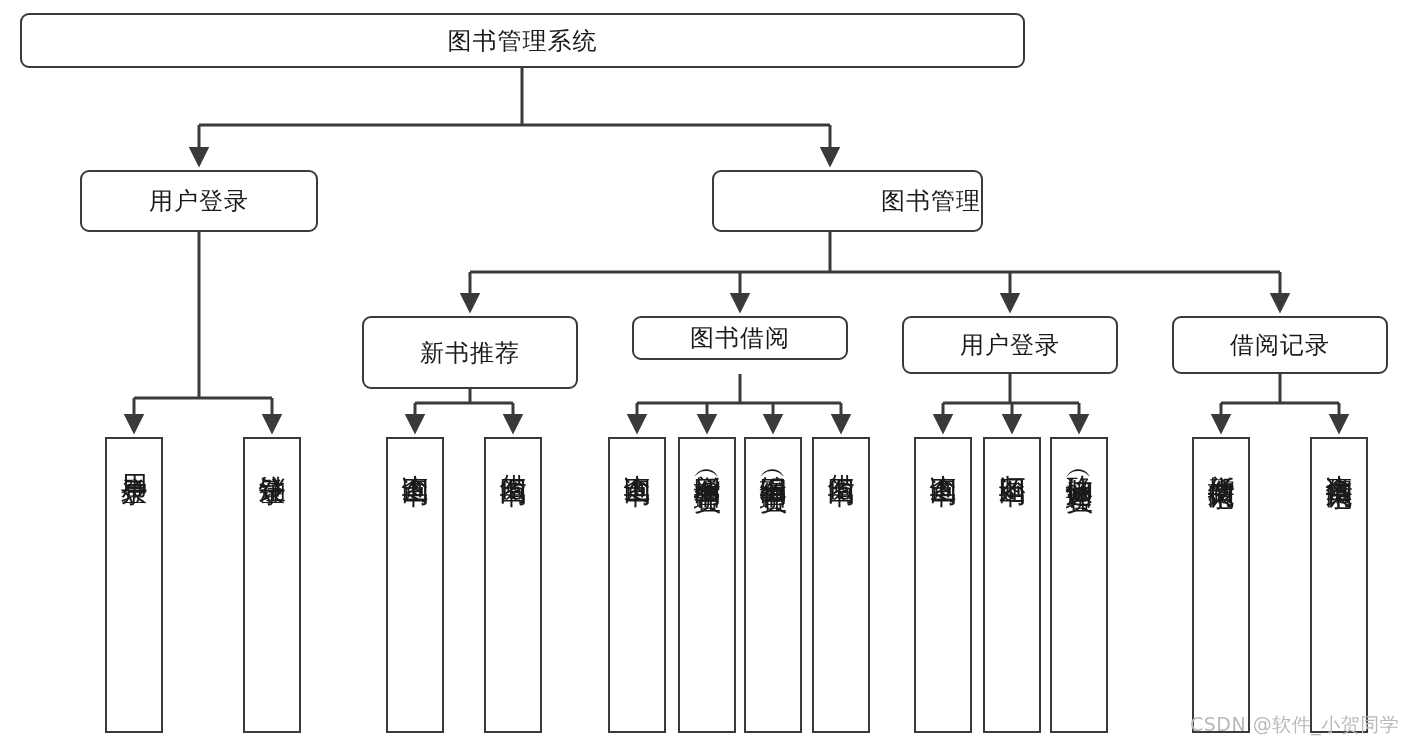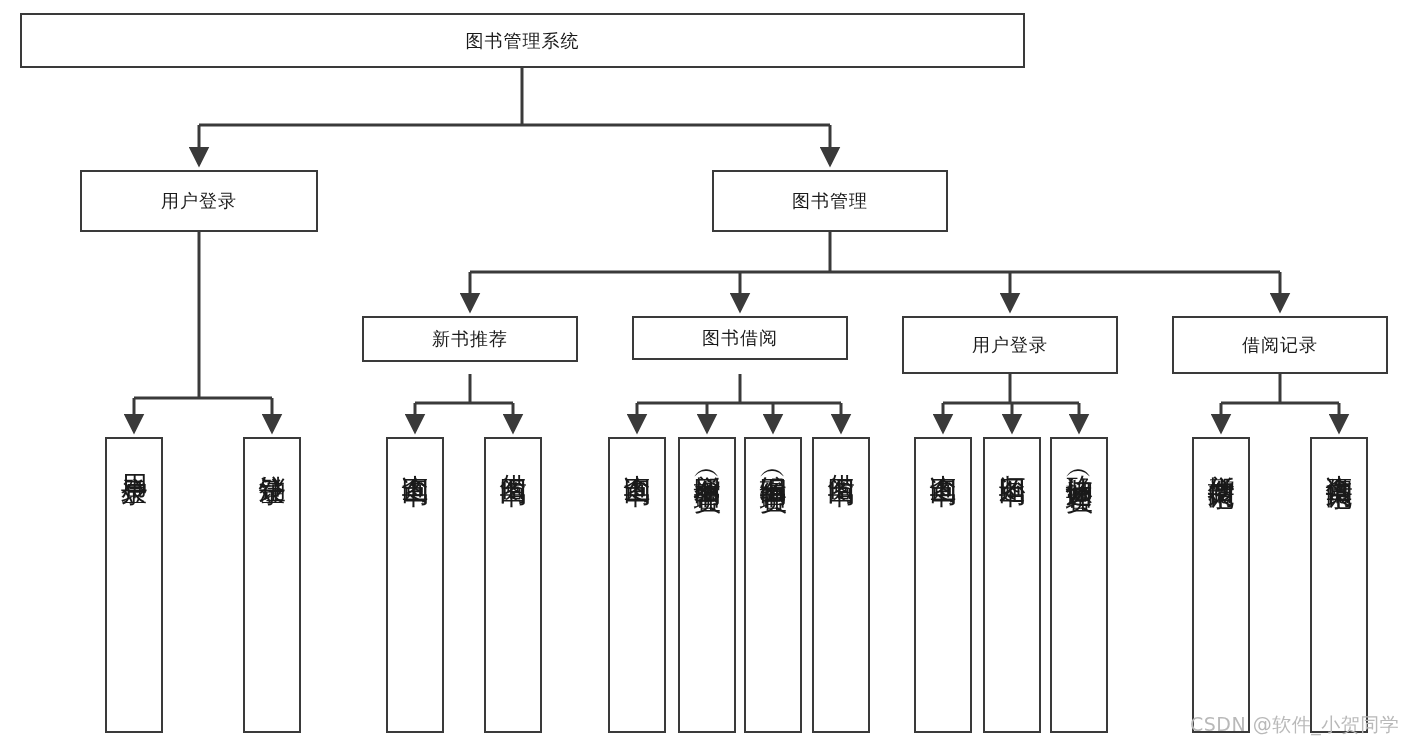--- a/index.html
+++ b/index.html
@@ -28,22 +28,23 @@
     position: absolute;
     box-sizing: border-box;
     border: 2px solid #3a3a3a;
     background: #ffffff;
     display: flex;
     align-items: center;
     justify-content: center;
     color: #1a1a1a;
   }
   .node-box.horiz {
-    font-size: 18px;
+    font-size: 24px;
     letter-spacing: 1px;
+    border-radius: 9px;
   }
   .node-box.vert {
     align-items: flex-start;
     justify-content: center;
     padding-top: 14px;
   }
   .vert-text {
     writing-mode: vertical-rl;
     text-orientation: upright;
     font-size: 27px;
@@ -128,25 +129,25 @@
     </g>
   </svg>
 
   <div class="node-box horiz" style="left:20px; top:13px; width:1005px; height:55px;">
     <span>图书管理系统</span>
   </div>
 
   <div class="node-box horiz" style="left:80px; top:170px; width:238px; height:62px;">
     <span>用户登录</span>
   </div>
-  <div class="node-box horiz" style="left:712px; top:170px; width:236px; height:62px;">
+  <div class="node-box horiz" style="left:712px; top:170px; width:271px; height:62px;justify-content:flex-end;">
     <span>图书管理</span>
   </div>
 
-  <div class="node-box horiz" style="left:362px; top:316px; width:216px; height:46px;">
+  <div class="node-box horiz" style="left:362px; top:316px; width:216px; height:73px;">
     <span>新书推荐</span>
   </div>
   <div class="node-box horiz" style="left:632px; top:316px; width:216px; height:44px;">
     <span>图书借阅</span>
   </div>
   <div class="node-box horiz" style="left:902px; top:316px; width:216px; height:58px;">
     <span>用户登录</span>
   </div>
   <div class="node-box horiz" style="left:1172px; top:316px; width:216px; height:58px;">
     <span>借阅记录</span>

